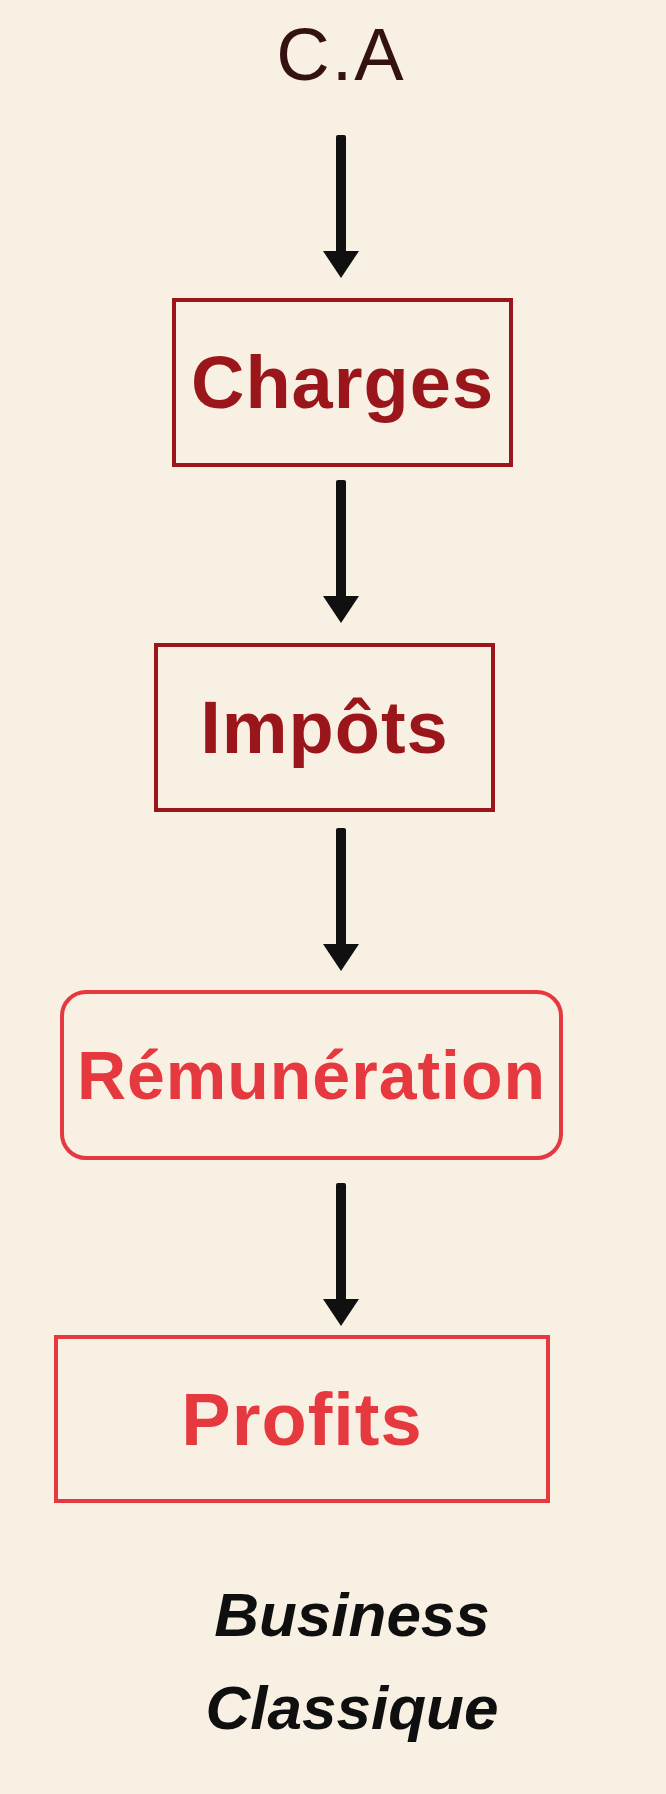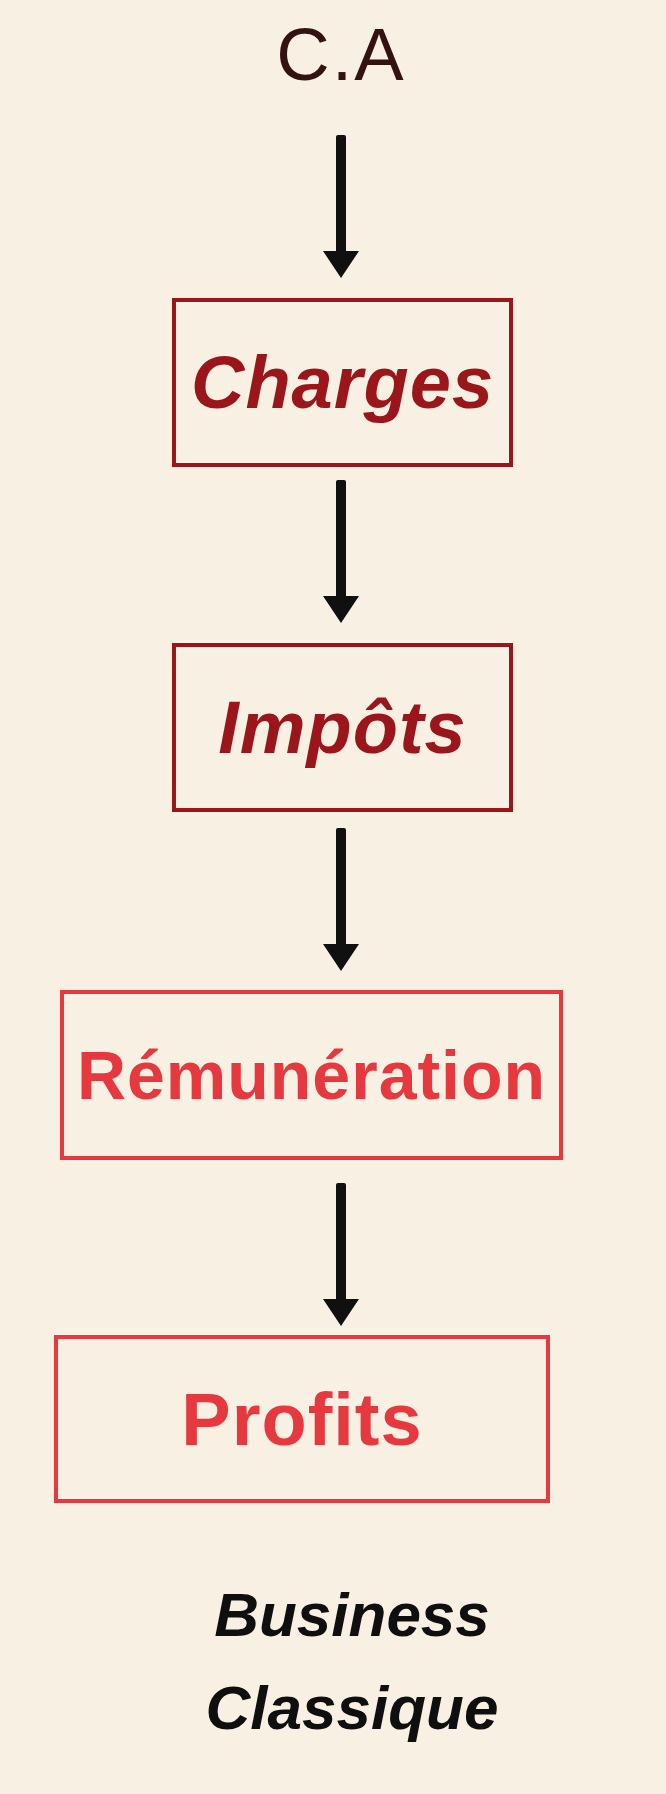--- a/index.html
+++ b/index.html
@@ -54,21 +54,21 @@
     border-top: 27px solid var(--arrow-black);
   }
   .node {
     position: absolute;
     display: flex;
     align-items: center;
     justify-content: center;
     border: 4px solid;
     background: transparent;
   }
-  .node-dark  { border-color: var(--dark-red);  color: var(--dark-red); font-style: italic; }
+  .node-dark  { border-color: var(--dark-red);  color: var(--dark-red); }
   .node-bright{ border-color: var(--bright-red); color: var(--bright-red); }
   .node-label {
     font-weight: 600;
     letter-spacing: 1px;
     white-space: nowrap;
   }
   .label-lg { font-size: 74px; }
   .label-md { font-size: 68px; }
   .caption {
     position: absolute;
@@ -98,30 +98,30 @@
 
   <div class="node node-dark" style="left:162px; top:298px; width:341px; height:169px;">
     <span class="node-label label-lg">Charges</span>
   </div>
 
   <div class="arrow" style="left:313px; top:480px; height:143px;">
     <div class="stem"></div>
     <div class="head"></div>
   </div>
 
-  <div class="node node-dark" style="left:162px; top:643px; width:341px; height:169px;">
+  <div class="node node-dark" style="left:144px; top:643px; width:341px; height:169px;">
     <span class="node-label label-lg">Impôts</span>
   </div>
 
   <div class="arrow" style="left:313px; top:828px; height:143px;">
     <div class="stem"></div>
     <div class="head"></div>
   </div>
 
-  <div class="node node-bright" style="left:50px; top:990px; width:503px; height:170px;">
+  <div class="node node-bright" style="left:50px; top:990px; width:503px; height:170px;border-radius:26px;">
     <span class="node-label label-md">Rémunération</span>
   </div>
 
   <div class="arrow" style="left:313px; top:1183px; height:143px;">
     <div class="stem"></div>
     <div class="head"></div>
   </div>
 
   <div class="node node-bright" style="left:44px; top:1335px; width:496px; height:168px;">
     <span class="node-label label-lg">Profits</span>

